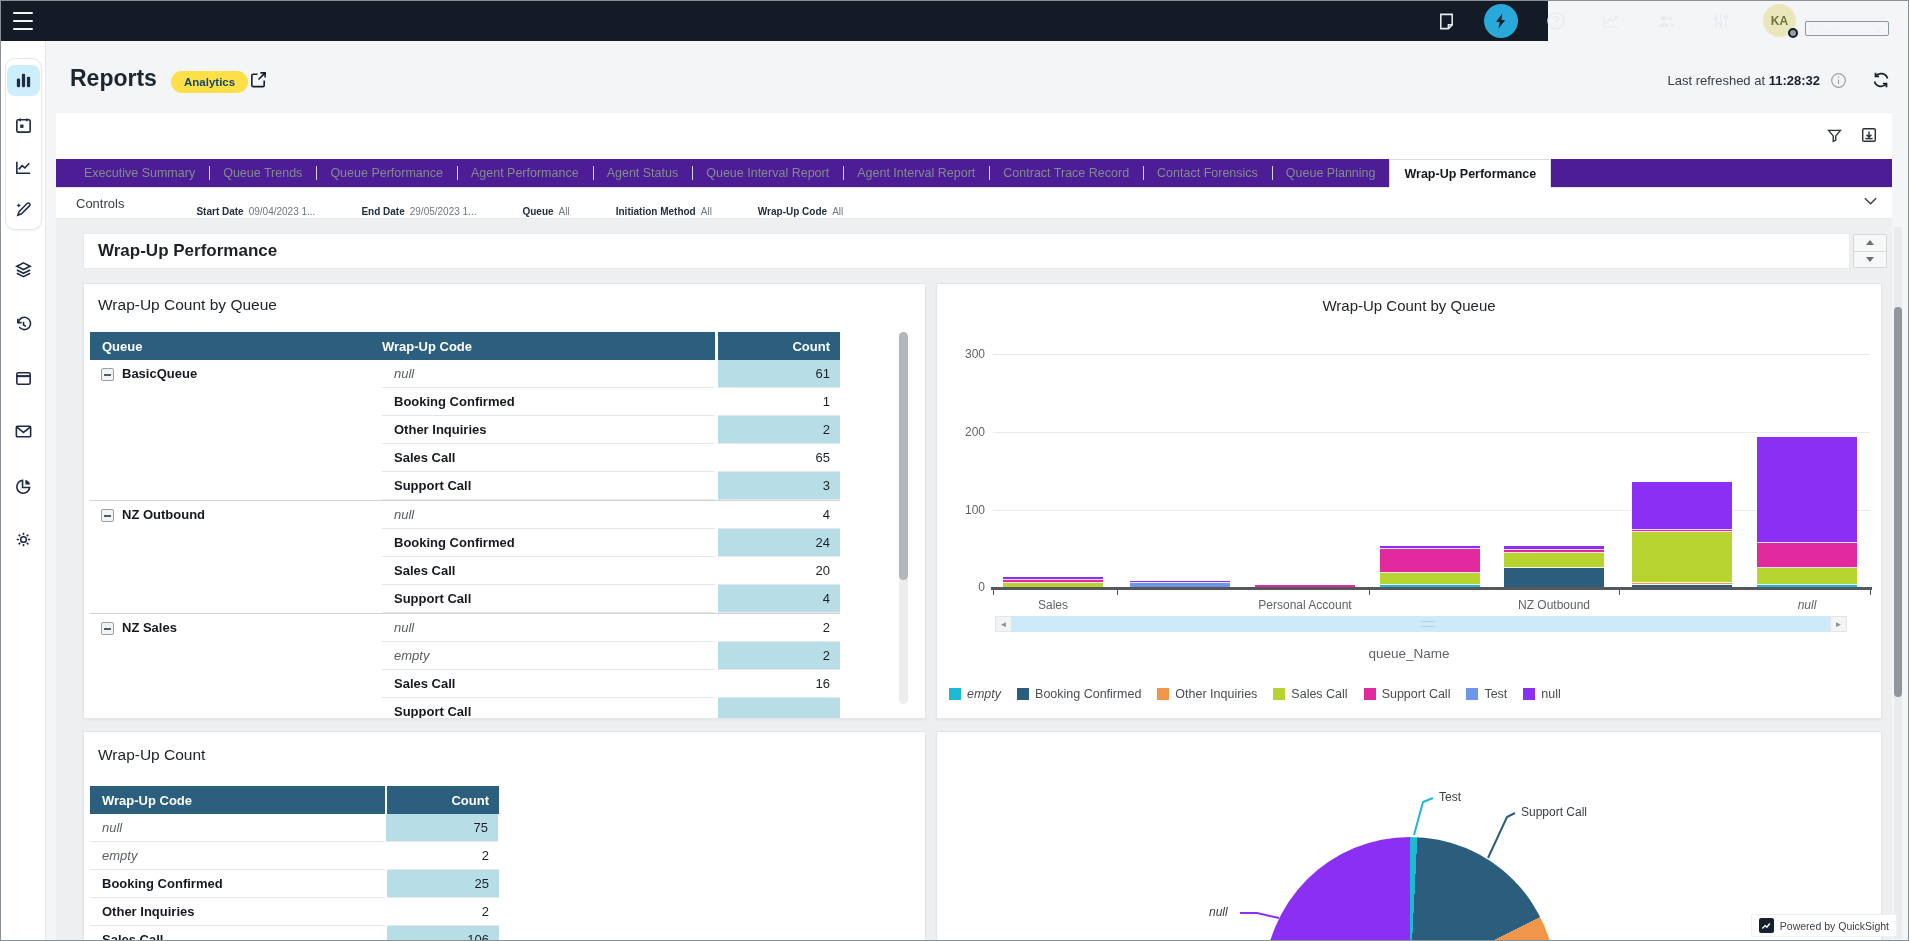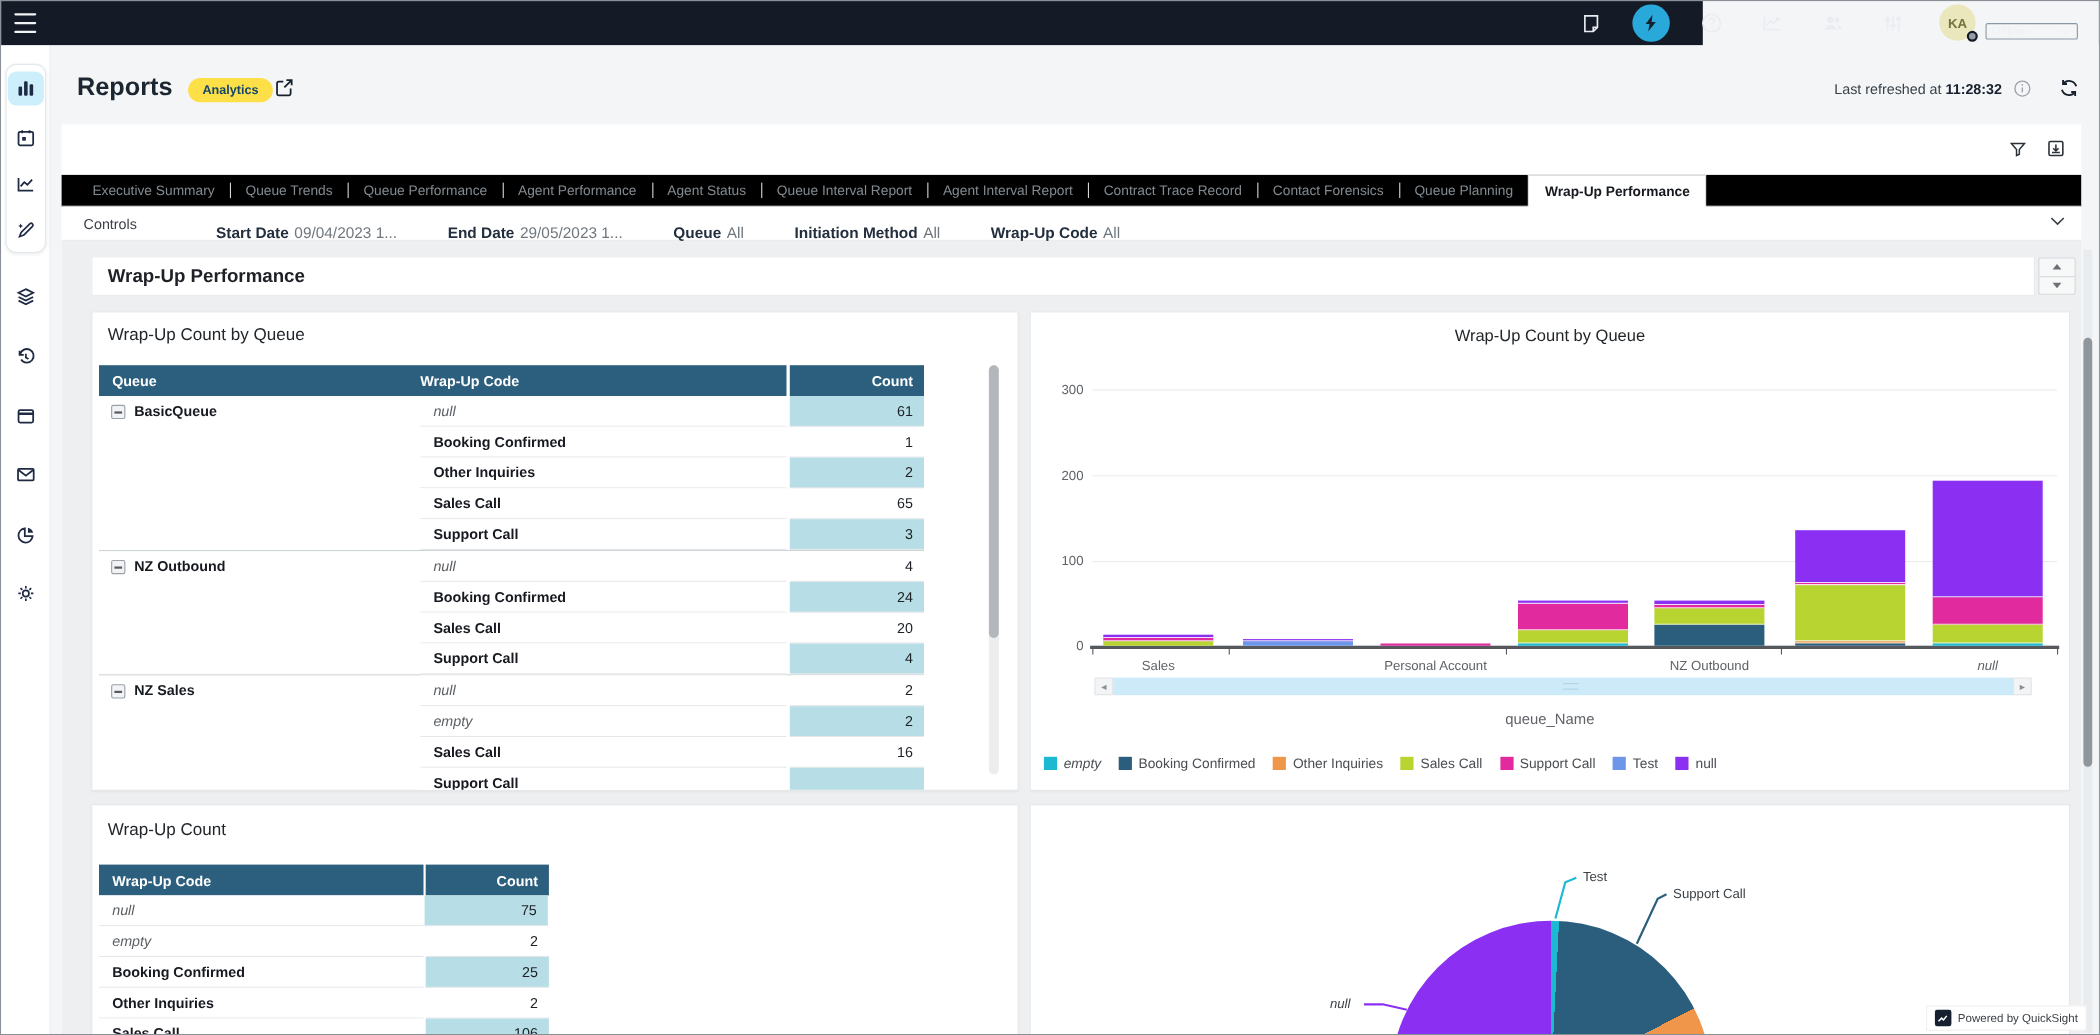--- a/index.html
+++ b/index.html
@@ -41,32 +41,32 @@
   .refresh-area { position:absolute; right:19px; top:17px; display:flex; align-items:center; gap:10px; }
   .refresh-text { font-size:13px; color:#374149; }
   .refresh-text b { color:#17202e; }
 
   .content-card { position:absolute; left:10px; top:72px; width:1836px; height:829px; background:#ffffff; }
   .toolbar-ics { position:absolute; right:12px; top:11px; display:flex; gap:13px; }
   .tool-ic { width:22px; height:22px; display:flex; align-items:center; justify-content:center; cursor:pointer; }
 
   
   .tab-bar { position:absolute; left:0; top:46px; width:100%; height:29px; display:flex; align-items:stretch; padding-left:14px;
-             background:#000000; border-bottom:1px solid #e6e6e6; }
+             background:#4c1d95; border-bottom:1px solid #e6e6e6; }
   .tab { display:flex; align-items:center; padding:0 14px; font-size:12.5px; color:#828a90; cursor:pointer; position:relative; white-space:nowrap; }
   .tab + .tab::before { content:""; position:absolute; left:0; top:7px; bottom:7px; width:1px; background:#d3d7da; }
   .tab.active { background:#ffffff; color:#15191e; font-weight:bold; border:1px solid #dcdcdc; border-bottom:1px solid #ffffff; margin-bottom:-1px; }
   .tab.active::before { display:none; }
 
   
   .controls-row { position:absolute; left:0; top:75px; width:100%; height:31px; background:#ffffff; display:flex; align-items:center;
                   padding-left:20px; border-bottom:1px solid #e8eaec; }
   .controls-title { font-size:13px; color:#3c4148; margin-right:72px; }
   .filters { display:flex; gap:46px; }
-  .filter { font-size:14px; cursor:pointer; white-space:nowrap;margin-top:16px; }
+  .filter { font-size:10px; cursor:pointer; white-space:nowrap;margin-top:16px; }
   .filter .fl { font-weight:bold; color:#232f3e; }
   .filter .fv { color:#6f777e; margin-left:5px; }
   .controls-chevron { position:absolute; right:14px; top:8px; cursor:pointer; }
 
   
   .canvas { position:absolute; left:0; top:106px; width:1836px; height:723px; background:#edeff1; overflow:hidden; }
   .heading-bar { position:absolute; left:27px; top:14px; width:1767px; height:36px; background:#fff; border:1px solid #e8eaec;
                  display:flex; align-items:center; padding-left:14px; }
   .sheet-heading { font-size:17px; font-weight:bold; color:#1d2025; }
   .spinner { position:absolute; left:1797px; top:15px; width:34px; height:34px; background:#f7f8f8; border:1px solid #d5d9dc; border-radius:2px;

